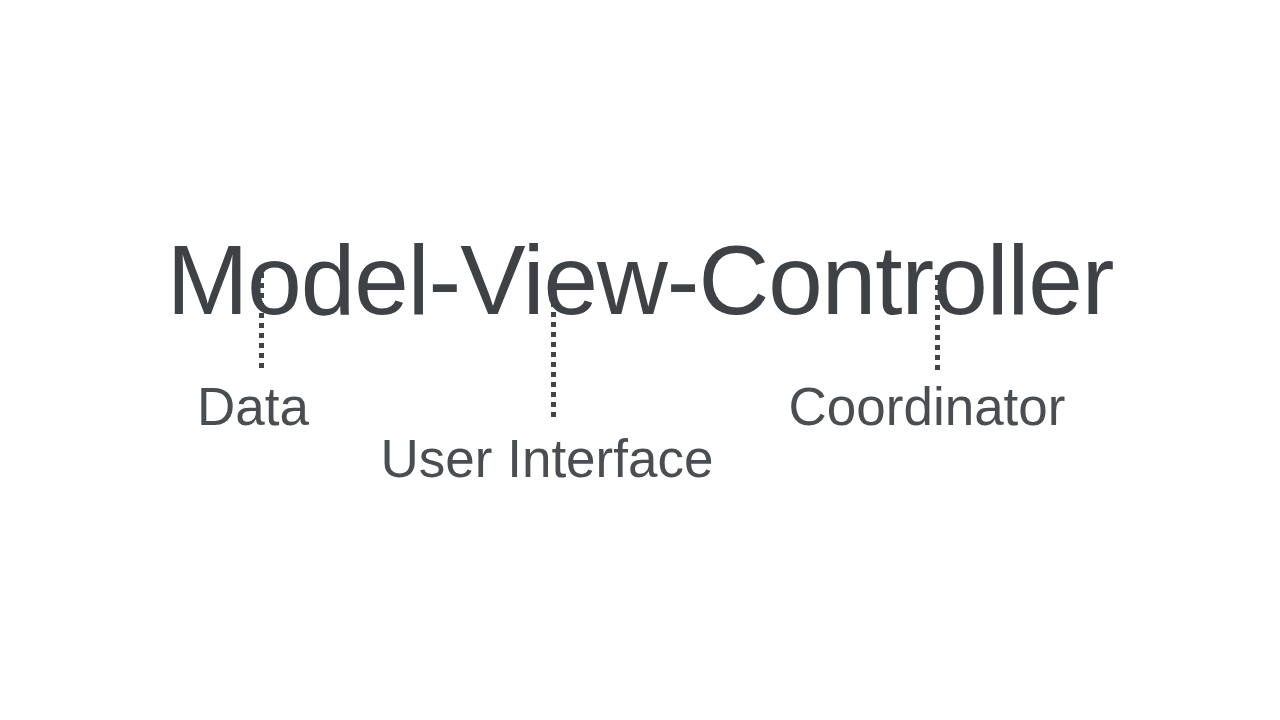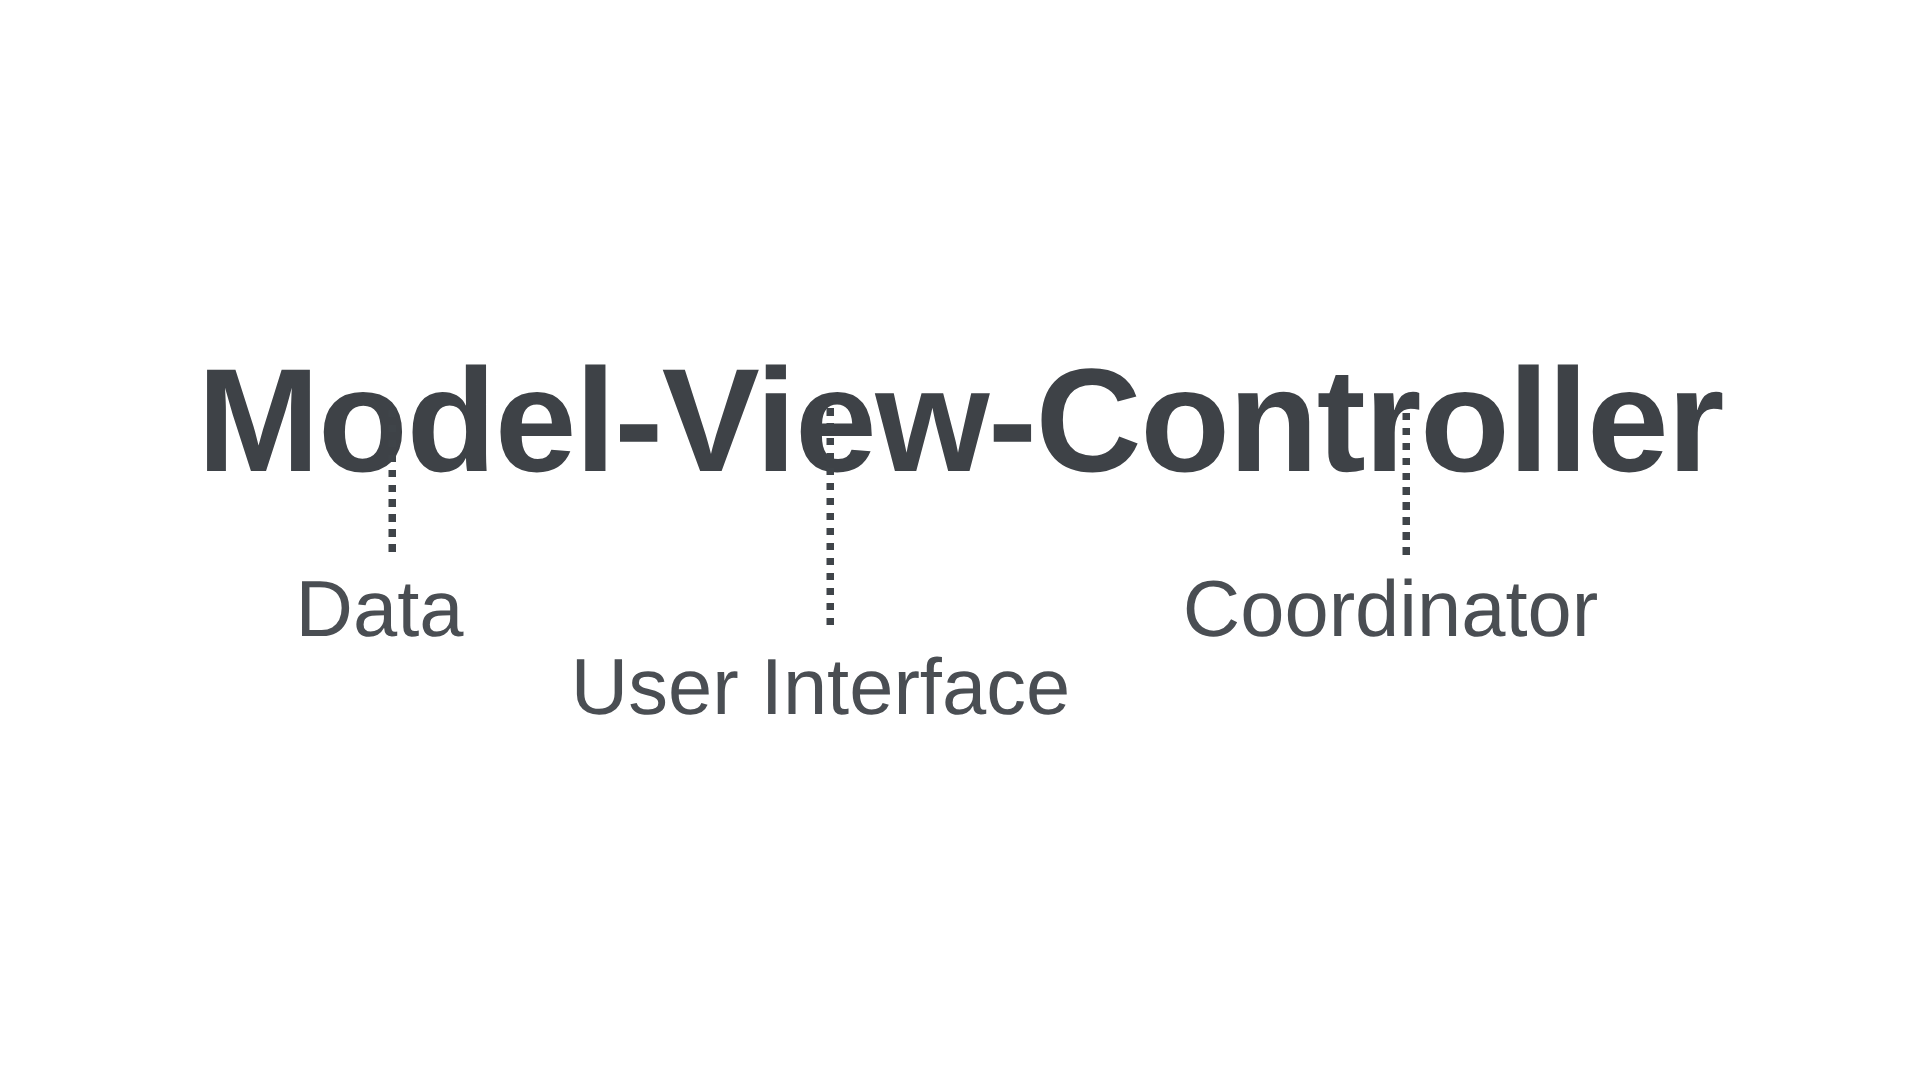--- a/index.html
+++ b/index.html
@@ -18,21 +18,21 @@
     position: absolute;
     inset: 0;
   }
   .title {
     position: absolute;
     left: 0;
     right: 0;
     top: 165px;
     text-align: center;
     font-size: 98px;
-    font-weight: bold;
+    font-weight: normal;
     letter-spacing: -1px;
     color: #3e4247;
     white-space: nowrap;
     line-height: 1;
   }
   .connector {
     position: absolute;
     width: 5px;
     background: repeating-linear-gradient(
       to bottom,

